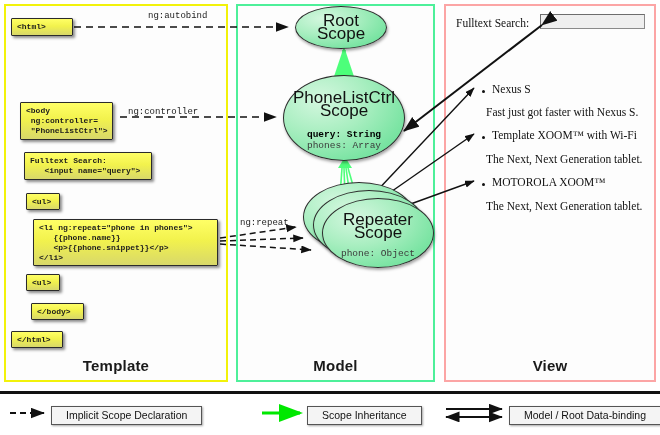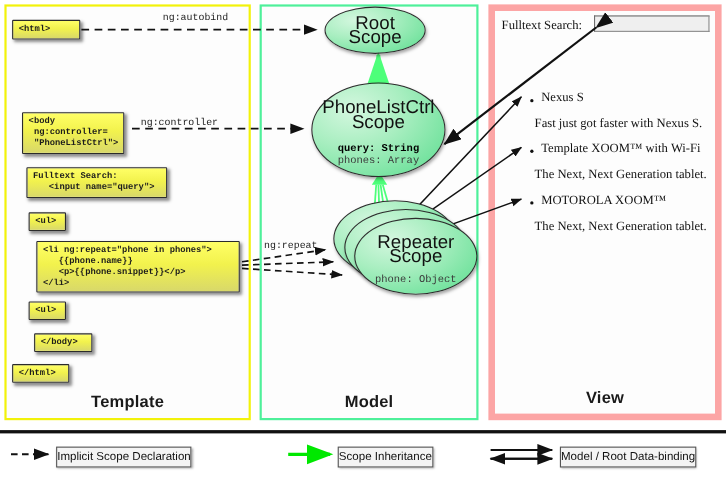--- a/index.html
+++ b/index.html
@@ -15,21 +15,21 @@
     overflow:hidden;
   }
   
   .panel{
     position:absolute;
     background:#fdfdfd;
     box-sizing:border-box;
   }
   #panel-template{ left:4px;  top:4px;  width:224px; height:378px; border:2px solid #f2f20a; }
   #panel-model   { left:236px;top:4px;  width:199px; height:378px; border:2px solid #4ef09a; }
-  #panel-view    { left:444px;top:4px;  width:212px; height:378px; border:6px solid #fca5a5; }
+  #panel-view    { left:444px;top:4px;  width:212px; height:378px; border:2px solid #fca5a5; }
 
   .panel-title{
     position:absolute;
     width:100%;
     text-align:center;
     bottom:6px;
     font-size:15px;
     font-weight:bold;
     color:#1a1a1a;
     font-family:"Liberation Sans", sans-serif;
@@ -127,21 +127,21 @@
   }
   .legend-box{
     position:absolute;
     box-sizing:border-box;
     border:1px solid #555;
     background:#f4f4f4;
     box-shadow:1px 1px 2px rgba(0,0,0,0.35);
     font-family:"Liberation Sans", sans-serif;
     font-size:10.5px;
     color:#111;
-    padding:2px 0;
+    padding:2px 14px;
     white-space:nowrap;
     line-height:13px;
   }
   svg.overlay{
     position:absolute;left:0;top:0;width:660px;height:435px;
     pointer-events:none;
   }
 </style>
 </head>
 <body>

